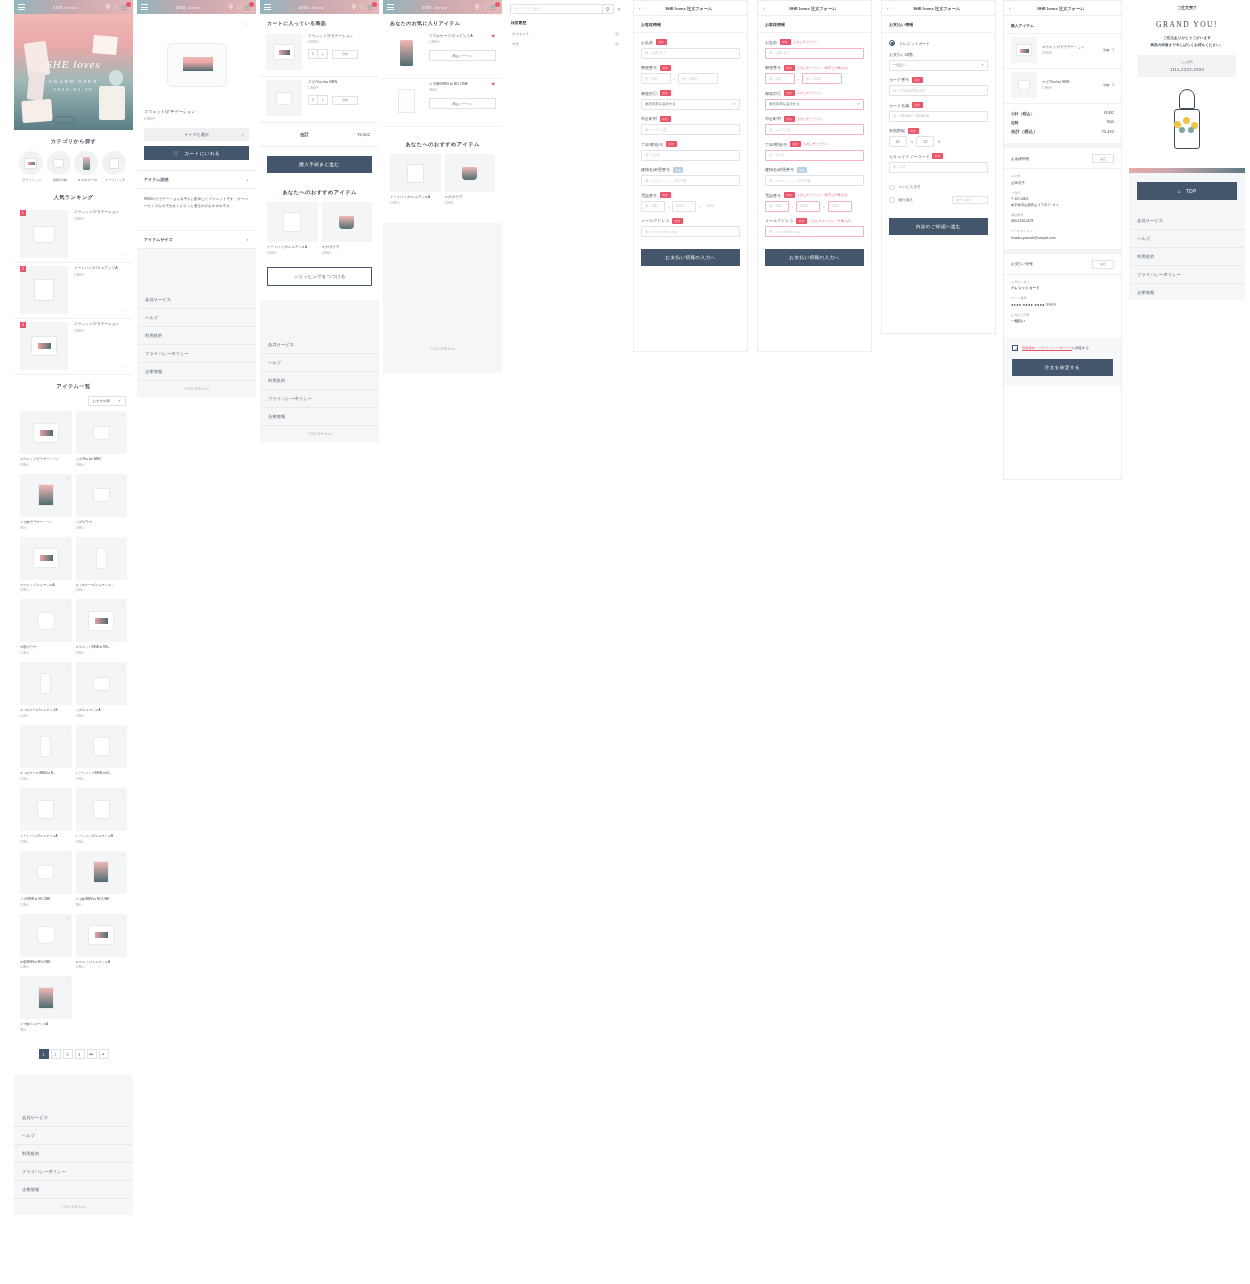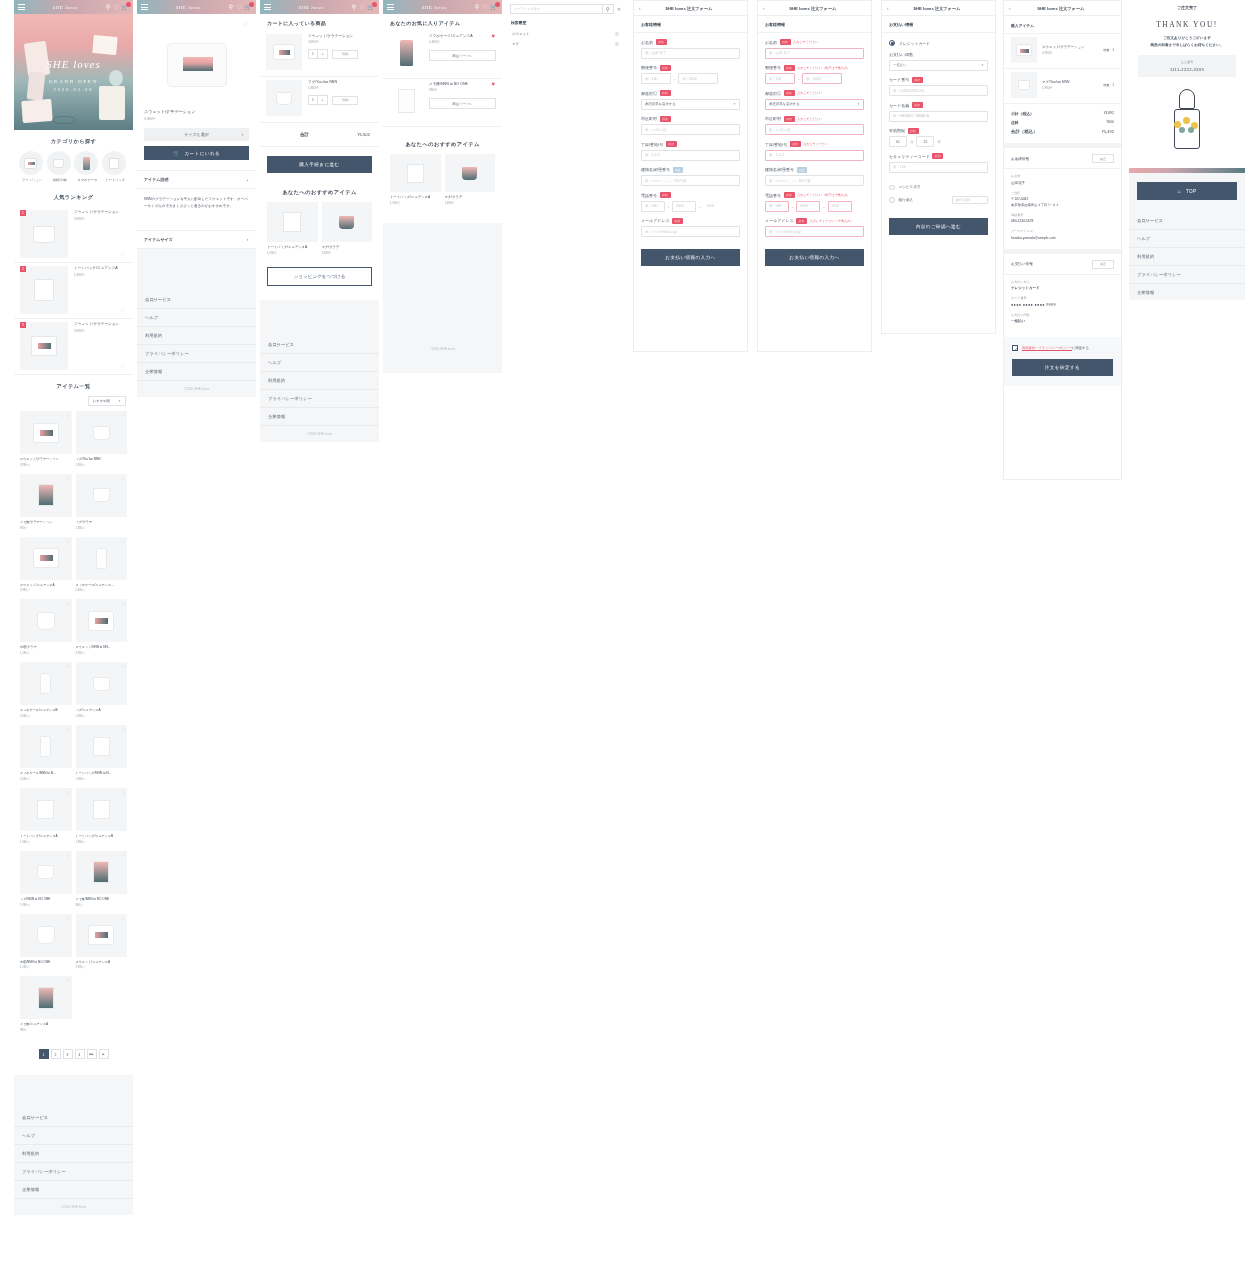--- a/index.html
+++ b/index.html
@@ -945,21 +945,21 @@
     </div>
     <div class="btn-dark" style="margin-top:8px;">注文を確定する</div>
   </div>
 </div>
 
 <div class="screen" style="left:1129px;top:0;width:116px;height:300px;">
   <div style="height:14px;display:flex;align-items:center;justify-content:center;">
     <span style="font-size:4px;font-weight:bold;color:#3f4a56;">ご注文完了</span>
   </div>
   <div style="text-align:center;padding-top:6px;">
-    <div style="font-family:'Liberation Serif',serif;font-size:7.5px;letter-spacing:1.5px;color:#3f4a56;">THANK YOU!</div>
+    <div style="font-family:'Liberation Serif',serif;font-size:7.5px;letter-spacing:1.5px;color:#3f4a56;">GRAND YOU!</div>
     <div style="font-size:3.6px;font-weight:bold;color:#3f4a56;margin-top:7px;">ご注文ありがとうございます</div>
     <div style="font-size:3.6px;font-weight:bold;color:#3f4a56;margin-top:3px;">商品の到着まで今しばらくお待ちください。</div>
   </div>
   <div style="margin:8px 9px 0;background:#f2f3f5;padding:5px 0;text-align:center;">
     <div style="font-size:3.1px;color:#8d96a0;">注文番号</div>
     <div style="font-size:4px;color:#3f4a56;margin-top:3px;letter-spacing:.4px;">1111-2222-3333</div>
   </div>
   <div style="position:relative;height:86px;margin-top:10px;overflow:hidden;">
     <div style="position:absolute;left:50%;transform:translateX(-50%);top:2px;width:30px;height:70px;">
       <div style="position:absolute;left:7px;top:0;width:16px;height:20px;border:1px solid #3f4a56;border-radius:8px 8px 2px 2px;background:#fff;"></div>

